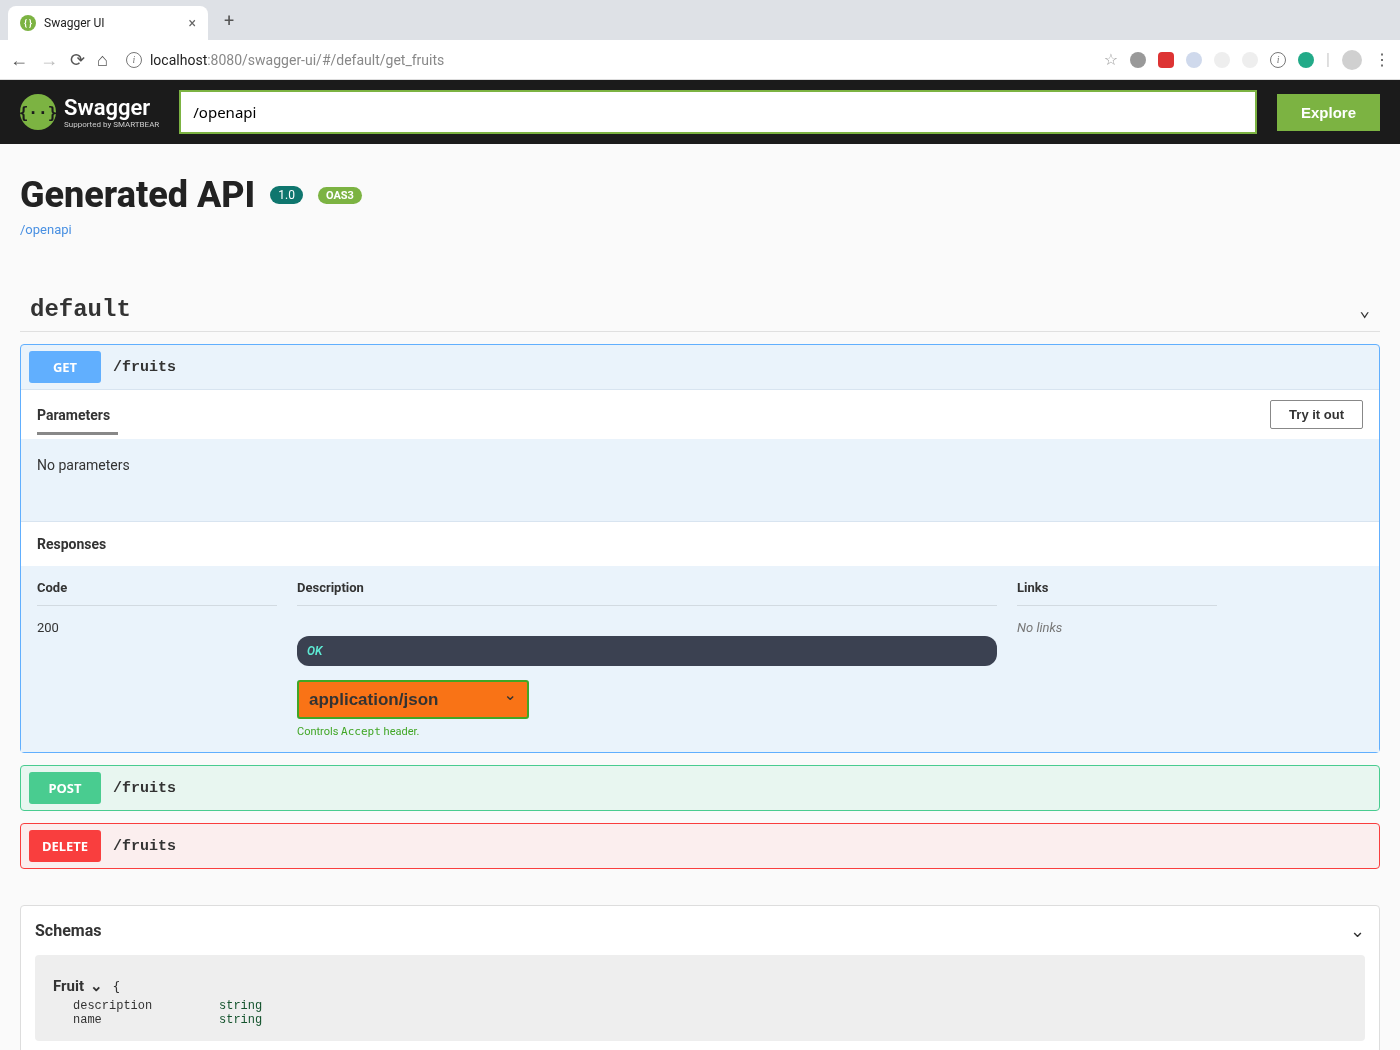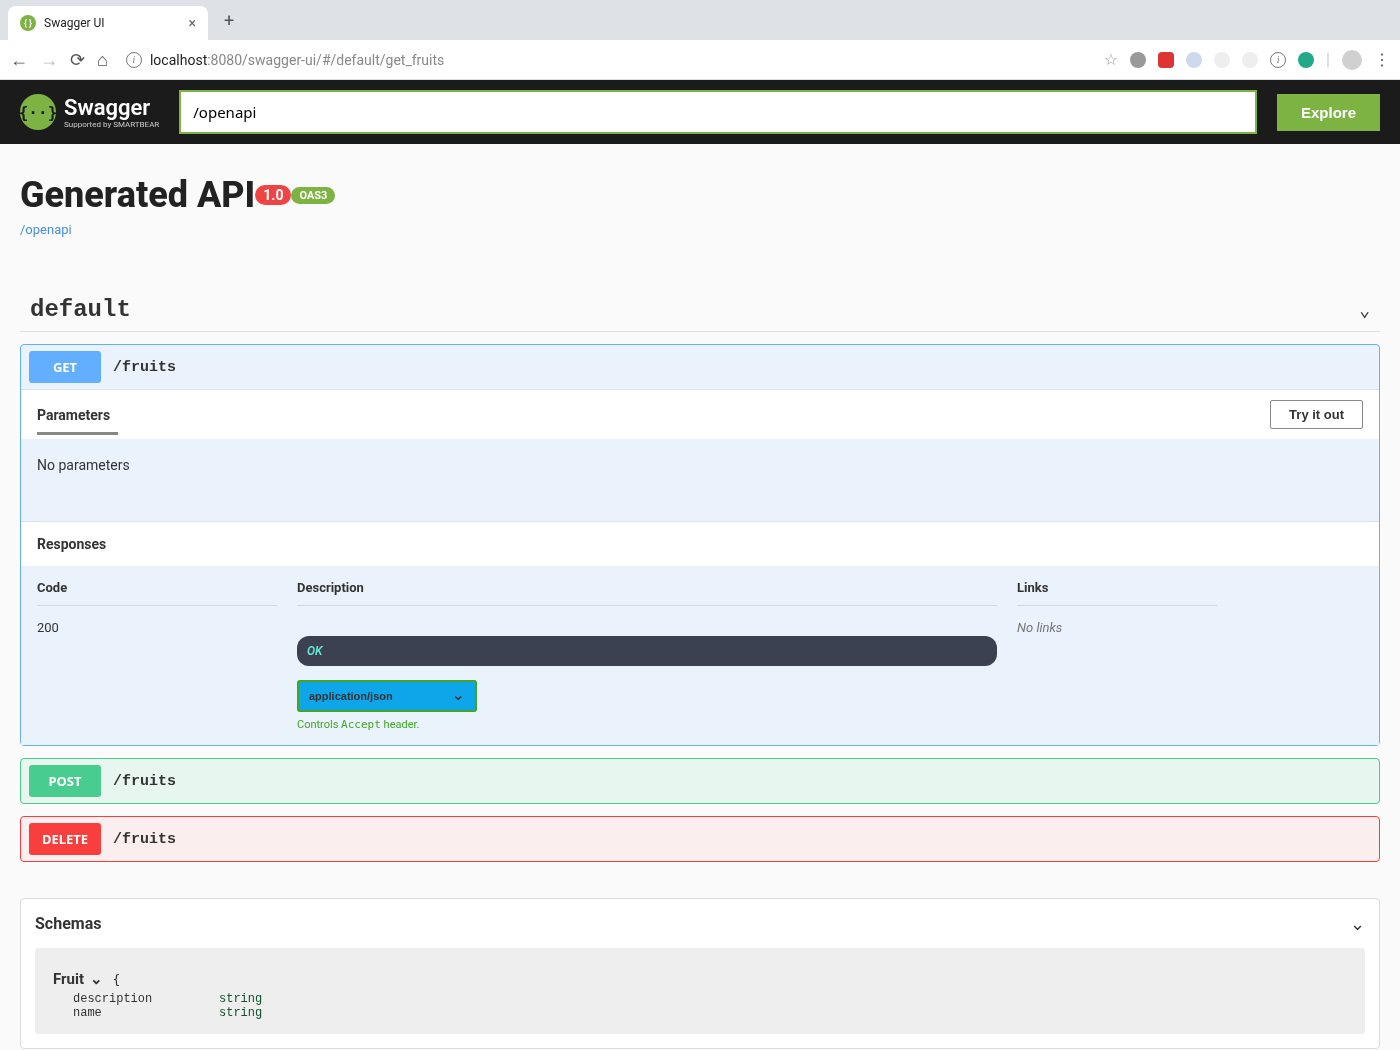--- a/index.html
+++ b/index.html
@@ -29,23 +29,23 @@
 .swagger-header { background: #1b1b1b; display: flex; align-items: center; padding: 10px 20px; gap: 20px; }
 .swagger-logo { display: flex; align-items: center; gap: 8px; }
 .swagger-logo-icon { width:36px; height:36px; background:#7cb342; border-radius:50%; display:flex; align-items:center; justify-content:center; color:#1b1b1b; font-weight:bold; font-size:16px; font-family:monospace; }
 .swagger-logo-text { color:#fff; font-size:22px; font-weight:600; }
 .swagger-logo-sub { color:#ccc; font-size:8px; display:block; }
 .spec-input { flex:1; border:2px solid #7cb342; background:#fff; padding:10px 12px; font-size:15px; font-family:system-ui; }
 .explore-btn { background:#7cb342; color:#fff; border:none; padding:10px 24px; font-size:15px; font-weight:600; }
 
 
 .content { padding: 30px 20px; }
-.api-title-row { display:flex; align-items:center; gap:0;text-align:right; }
+.api-title-row { display:flex; align-items:center; gap:15px;text-align:right; }
 .api-title { font-size:36px; font-weight:800; color:#222; }
-.version-badge { background:#ef4444; color:#fff; font-size:14px; font-weight:700; padding:2px 8px; border-radius:10px; }
+.version-badge { background:#0f766e; color:#fff; font-size:12px; font-weight:400; padding:2px 8px; border-radius:10px; }
 .oas-badge { background:#7cb342; color:#fff; font-size:11px; font-weight:700; padding:2px 8px; border-radius:10px; }
 .spec-link { color:#4990e2; font-size:13px; display:inline-block; margin-top:6px; }
 
 .tag-section { margin-top: 50px; }
 .tag-header { display:flex; align-items:center; justify-content:space-between; padding:8px 10px; border-bottom:1px solid rgba(0,0,0,0.1);font-family:Liberation Mono, monospace; }
 .tag-name { font-size:24px; font-weight:700; color:#333; }
 .chevron-down { font-size:18px; color:#333; }
 
 
 .opblock { border:1px solid; border-radius:4px; margin-top:12px; }
@@ -67,21 +67,21 @@
 .no-params { padding:18px 16px 48px; font-size:14px; color:#333; background:#eaf3fb; }
 .responses-header { padding:14px 16px; font-size:14px; font-weight:700; color:#333; background:#fff; border-top:1px solid #d8e4f0; }
 .responses-table { padding:14px 16px; background:#eaf3fb; }
 .resp-row { display:flex; gap:20px; }
 .resp-code-col { width:240px; }
 .resp-desc-col { flex:1; max-width:700px; }
 .resp-links-col { width:200px; }
 .resp-th { font-size:13px; font-weight:700; color:#333; padding-bottom:10px; border-bottom:1px solid rgba(0,0,0,0.1); }
 .resp-td { font-size:13px; color:#333; padding-top:14px; }
 .resp-ok-box { background:#3b4151; color:#5eead4; font-style:italic; font-size:12px; font-weight:600; padding:8px 10px; border-radius:12px; margin-bottom:14px;margin-top:16px; }
-.content-type-select { border:2px solid #41a625; background:#0ea5e9; padding:8px 36px 8px 10px; font-size:11px; font-weight:600; color:#333; border-radius:3px; appearance:none; position:relative; width:180px; }
+.content-type-select { border:2px solid #41a625; background:#f97316; padding:8px 36px 8px 10px; font-size:17px; font-weight:600; color:#333; border-radius:3px; appearance:none; position:relative; width:232px; }
 .ct-wrap { position:relative; display:inline-block; }
 .ct-wrap::after { content:"⌄"; position:absolute; right:12px; top:5px; font-size:16px; color:#333; pointer-events:none; }
 .accept-hint { color:#41a625; font-size:11px; margin-top:6px; }
 .accept-hint .mono { font-family:monospace; }
 .no-links { font-style:italic; color:#777; }
 
 
 .schemas-section { margin-top:36px; border:1px solid #ddd; border-radius:4px; background:#fff; }
 .schemas-header { display:flex; justify-content:space-between; align-items:center; padding:14px 14px; }
 .schemas-title { font-size:16px; font-weight:700; color:#333; }

